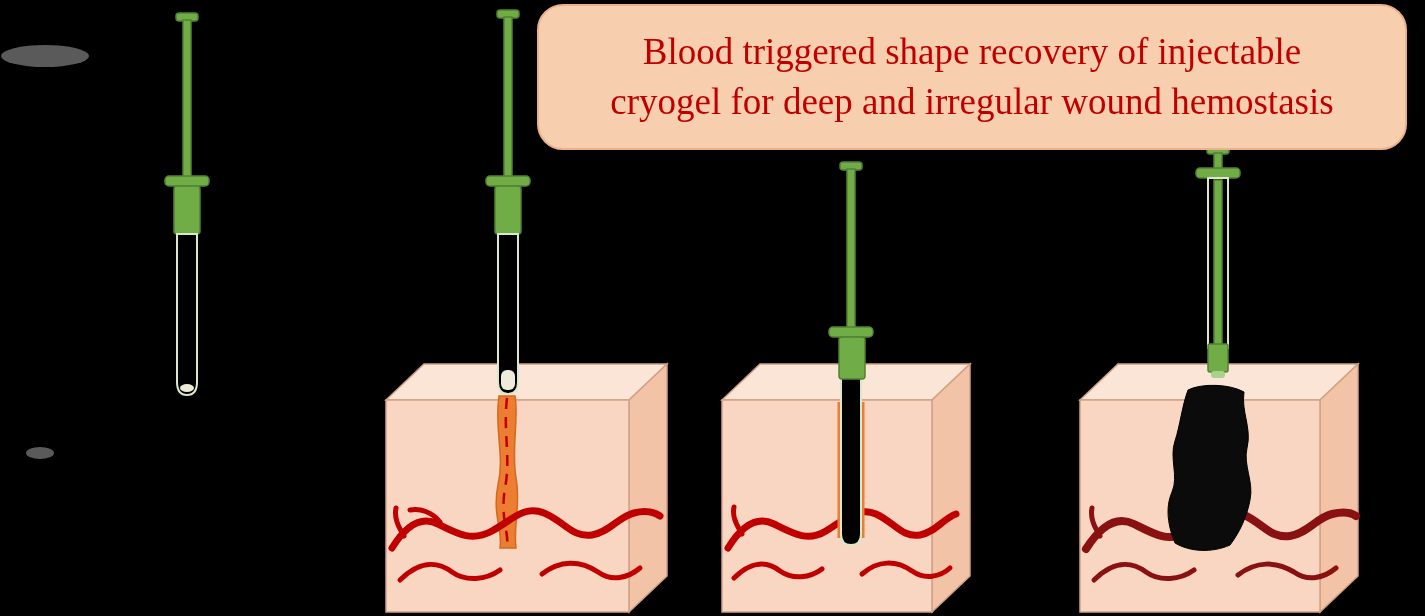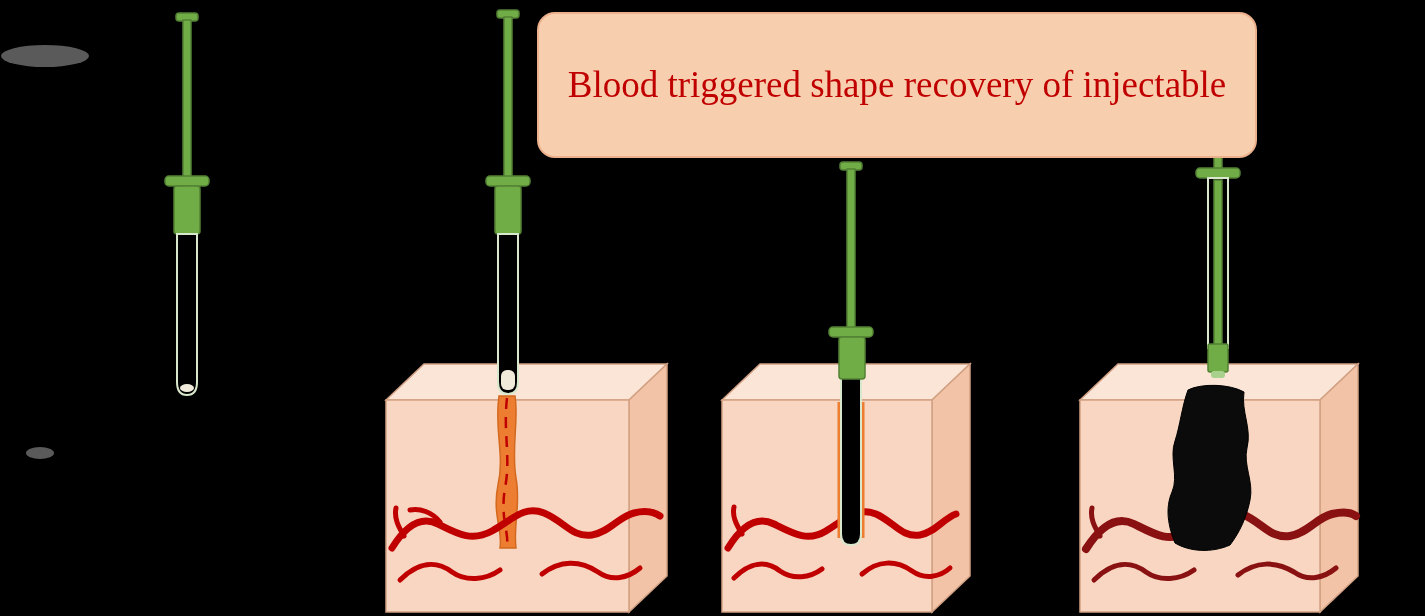--- a/index.html
+++ b/index.html
@@ -30,25 +30,25 @@
   .dash    { stroke: var(--vessel-red, #c00000); stroke-width: 2.5; stroke-dasharray: 11 8; fill: none; }
   .vessel  { stroke: var(--vessel-red, #c00000); stroke-width: 7; fill: none; stroke-linecap: round; }
   .vessel-thin { stroke: var(--vessel-red, #c00000); stroke-width: 5; fill: none; stroke-linecap: round; }
   .vessel-dark { stroke: var(--vessel-dark, #8a1111); stroke-width: 8; fill: none; stroke-linecap: round; }
   .vessel-dark-thin { stroke: var(--vessel-dark, #8a1111); stroke-width: 5; fill: none; stroke-linecap: round; }
   .gel     { fill: var(--cryogel-black, #0b0b0b); stroke: #000; stroke-width: 1; }
   .gray    { fill: var(--ellipse-gray, #5a5a5a); }
 
   
   .banner {
-    position: absolute; left: 537px; top: 12px;
-    width: 720px; height: 146px;
+    position: absolute; left: 537px; top: 4px;
+    width: 870px; height: 146px;
     background: var(--banner-bg, #f8cfae);
     border: 2px solid var(--banner-border, #ecb18c);
-    border-radius: 18px;
+    border-radius: 26px;
     display: flex; flex-direction: column;
     justify-content: center; align-items: center;
   }
   .banner-line {
     font-size: 37px; line-height: 50px;
     color: var(--title-text, #c00000);
     white-space: nowrap;
   }
 </style>
 </head>
@@ -144,15 +144,16 @@
       <rect class="g-fill" x="1196" y="168" width="44" height="10" rx="4"></rect>
       <rect class="tube" x="1208" y="178" width="20" height="170"></rect>
       <rect class="g-fill" x="1214" y="180" width="8" height="166"></rect>
       <rect class="g-fill" x="1208" y="344" width="20" height="28" rx="2"></rect>
       <rect class="g-tip" x="1211" y="371" width="14" height="7" rx="3"></rect>
     </g>
   </svg>
 
   <div class="banner">
     <div class="banner-line">Blood triggered shape recovery of injectable</div>
+    <div class="banner-line">cryogel for deep and irregular wound hemostasis</div>
   </div>
 
 </div>
 
 </body></html>

